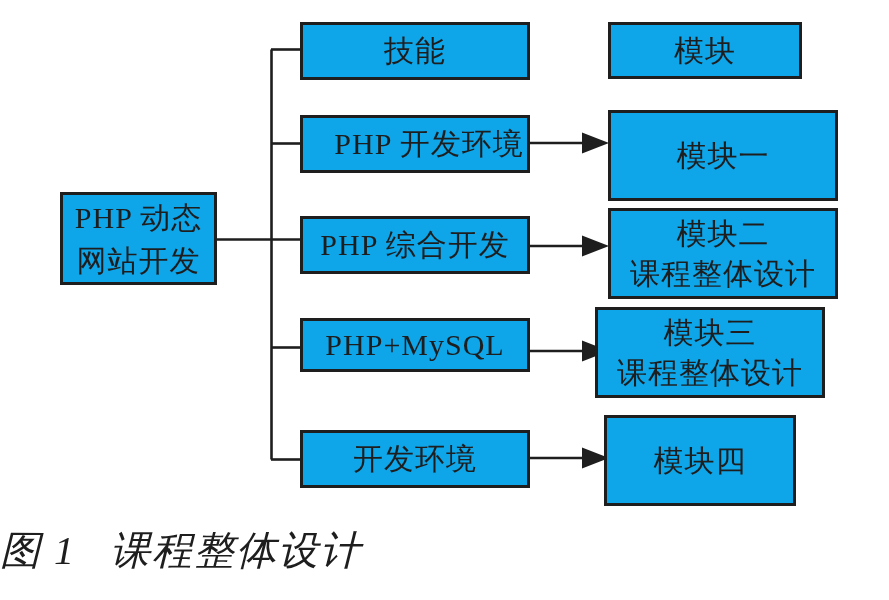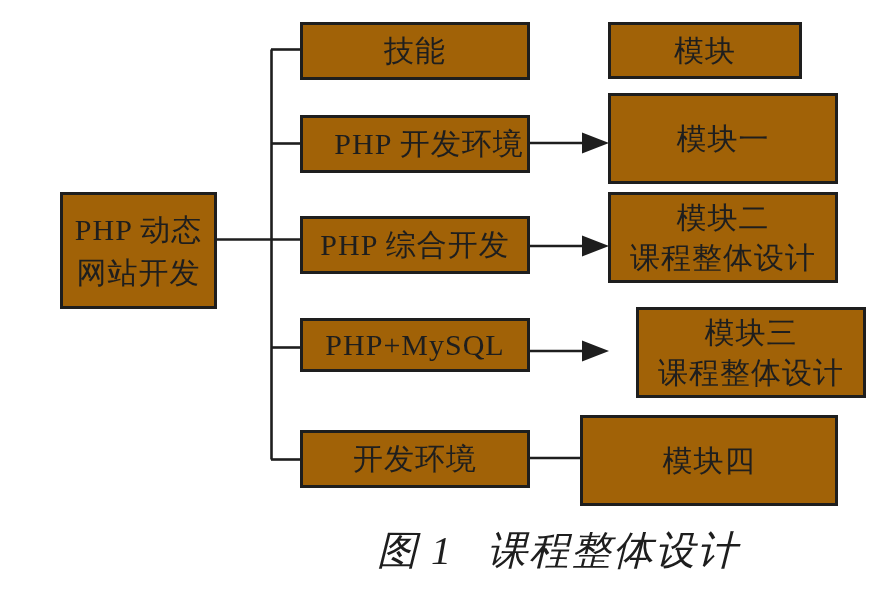--- a/index.html
+++ b/index.html
@@ -13,46 +13,46 @@
     width: 889px; height: 600px;
     background: #ffffff;
     overflow: hidden;
     color: var(--ink, #1e1e1e);
   }
   .wires { position: absolute; left: 0; top: 0; width: 889px; height: 600px; }
   .wire  { stroke: var(--ink, #1e1e1e); stroke-width: 2.6; fill: none; }
   .ahead { fill: var(--ink, #1e1e1e); stroke: none; }
   .box {
     position: absolute;
-    background: #a16207;
+    background: #0ea5e9;
     border: 3px solid var(--ink, #1e1e1e);
     display: flex; flex-direction: column;
     align-items: center; justify-content: center;
     text-align: center;
     color: var(--ink, #1e1e1e);
     font-size: 30px;
     letter-spacing: 1px;
   }
   .box .ln { display: block; line-height: 40px; white-space: nowrap; }
-  .root-box  { left: 60px;  top: 192px; width: 157px; height: 117px; }
+  .root-box  { left: 60px;  top: 192px; width: 157px; height: 93px; }
   .root-box .ln { line-height: 43px; }
   .skill-0   { left: 300px; top: 22px;  width: 230px; height: 58px; }
   .skill-1   { left: 300px; top: 115px; width: 230px; height: 58px; padding-left: 28px; }
   .skill-2   { left: 300px; top: 216px; width: 230px; height: 58px; }
   .skill-3   { left: 300px; top: 318px; width: 230px; height: 54px; justify-content: center; }
   .skill-4   { left: 300px; top: 430px; width: 230px; height: 58px; }
   .module-0  { left: 608px; top: 22px;  width: 194px; height: 57px; }
-  .module-1  { left: 608px; top: 93px;  width: 230px; height: 91px; }
-  .module-2  { left: 608px; top: 192px; width: 230px; height: 91px; }
-  .module-3  { left: 636px; top: 307px; width: 230px; height: 91px; }
-  .module-4  { left: 580px; top: 415px; width: 258px; height: 91px; }
+  .module-1  { left: 608px; top: 110px;  width: 230px; height: 91px; }
+  .module-2  { left: 608px; top: 208px; width: 230px; height: 91px; }
+  .module-3  { left: 595px; top: 307px; width: 230px; height: 91px; }
+  .module-4  { left: 604px; top: 415px; width: 192px; height: 91px; }
   .caption {
     position: absolute;
     left: 0; top: 527px; width: 739px;
-    text-align: right;
+    text-align: left;
     font-style: italic;
     font-size: 40px;
     line-height: 48px;
     letter-spacing: 2px;
     color: var(--ink, #1e1e1e);
   }
   .caption .prefix { margin-right: 34px; }
 </style>
 </head>
 <body style="background: rgb(255, 255, 255);">

